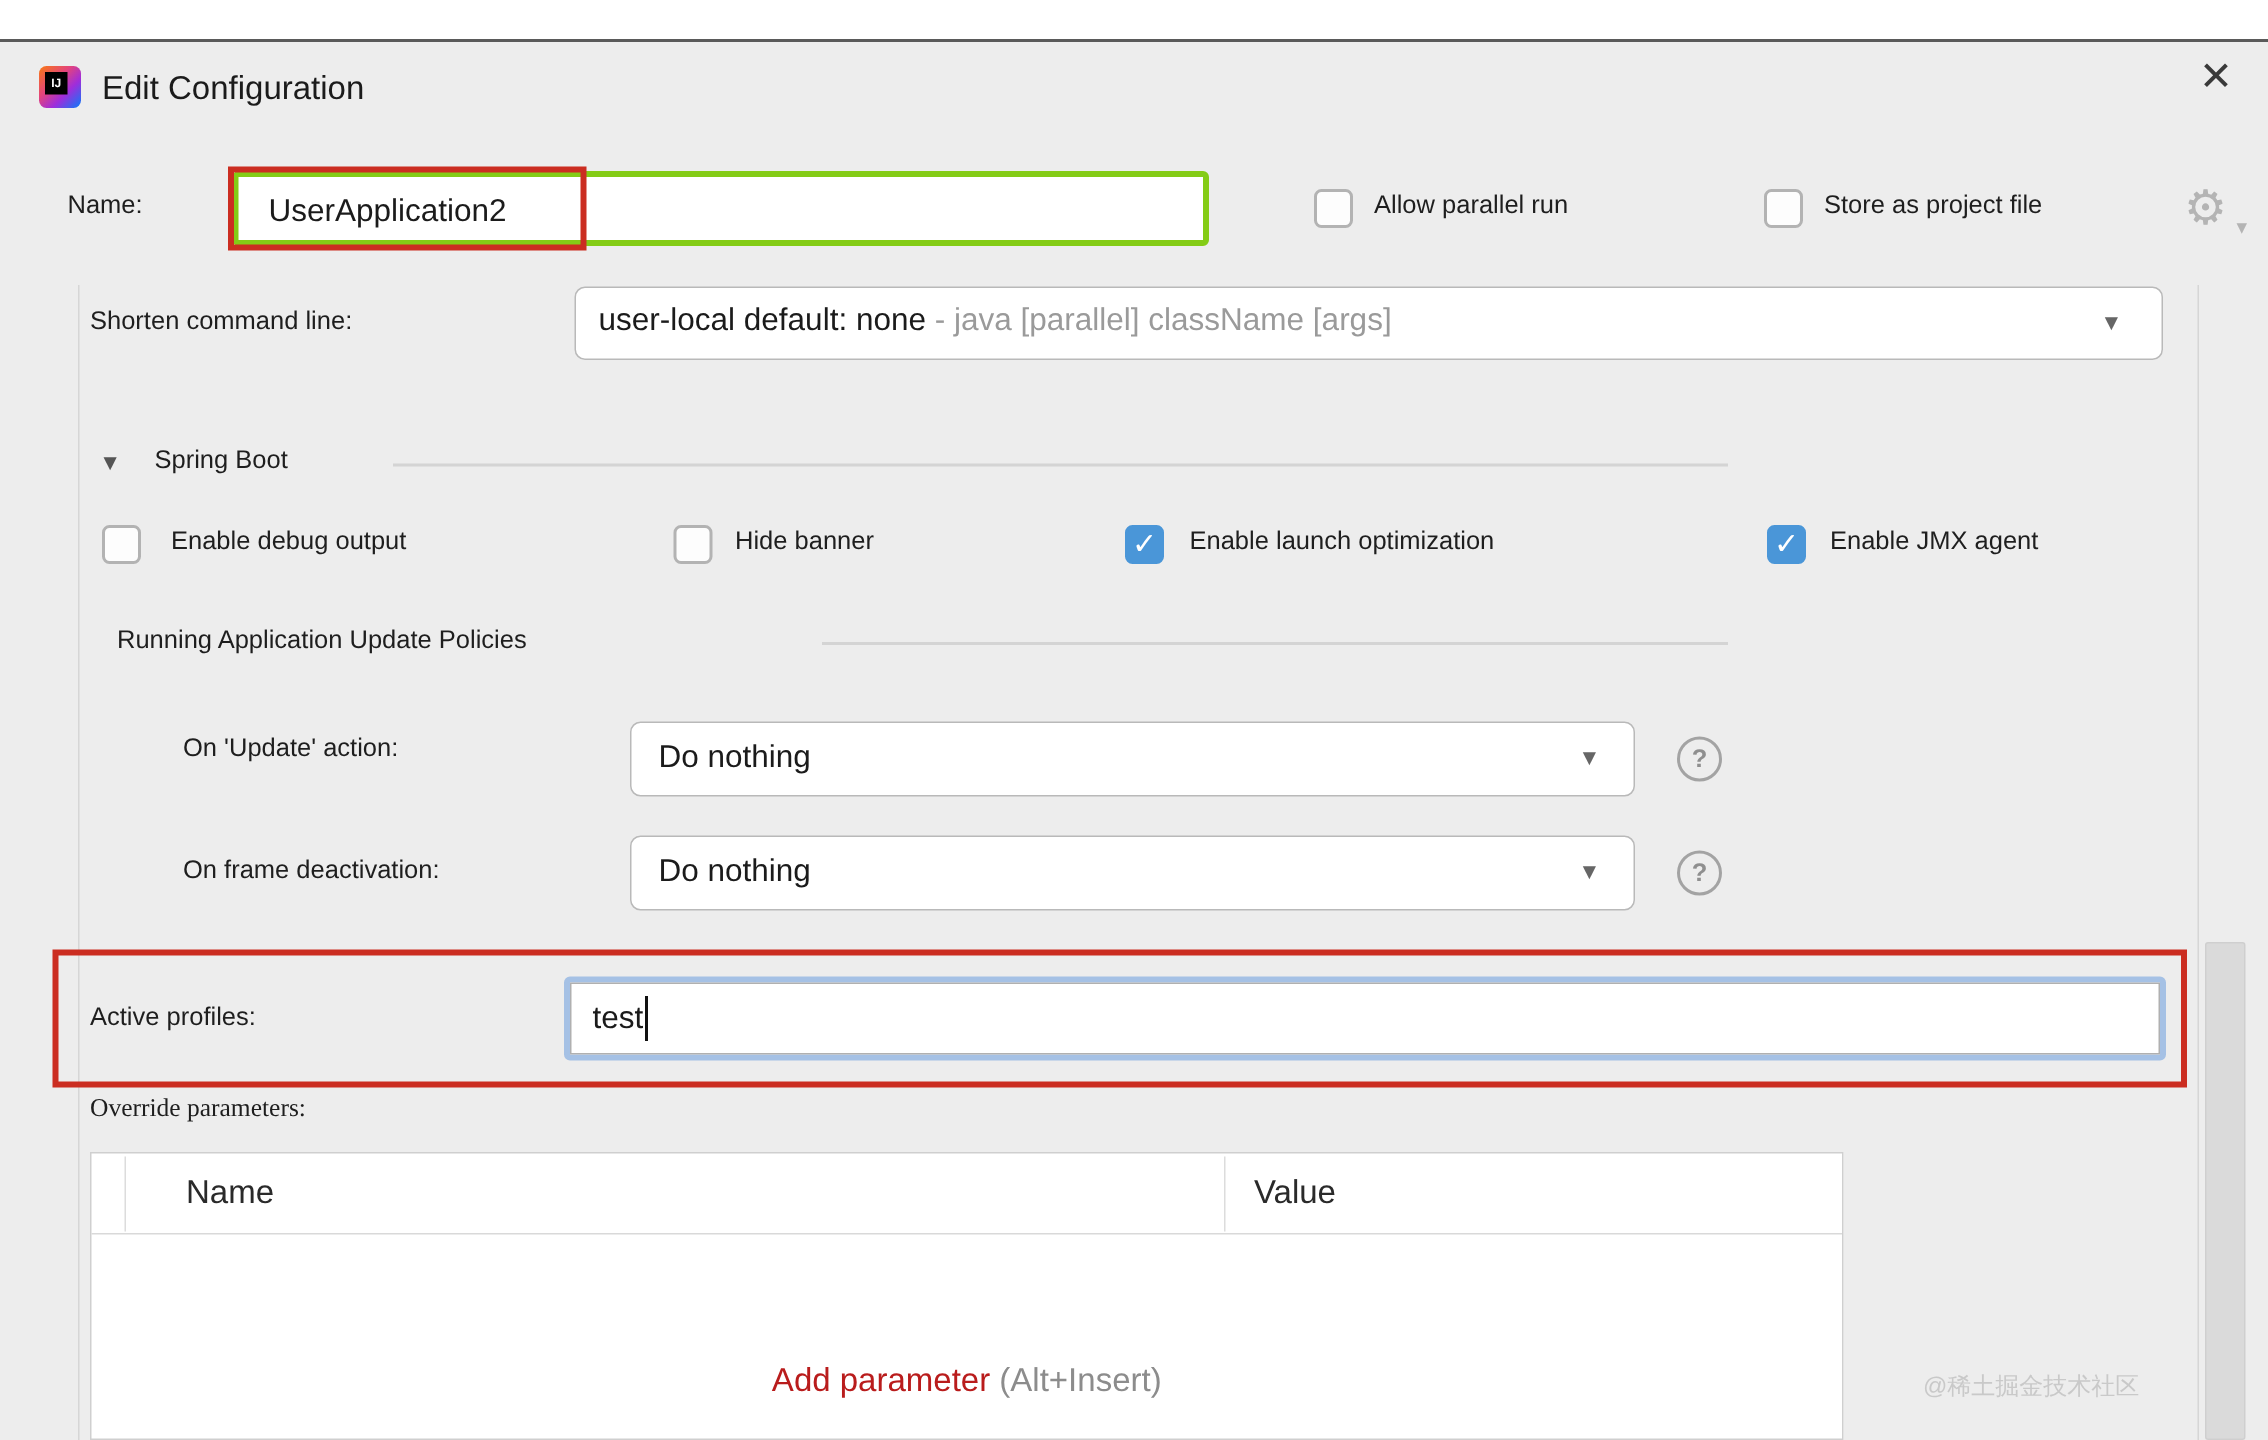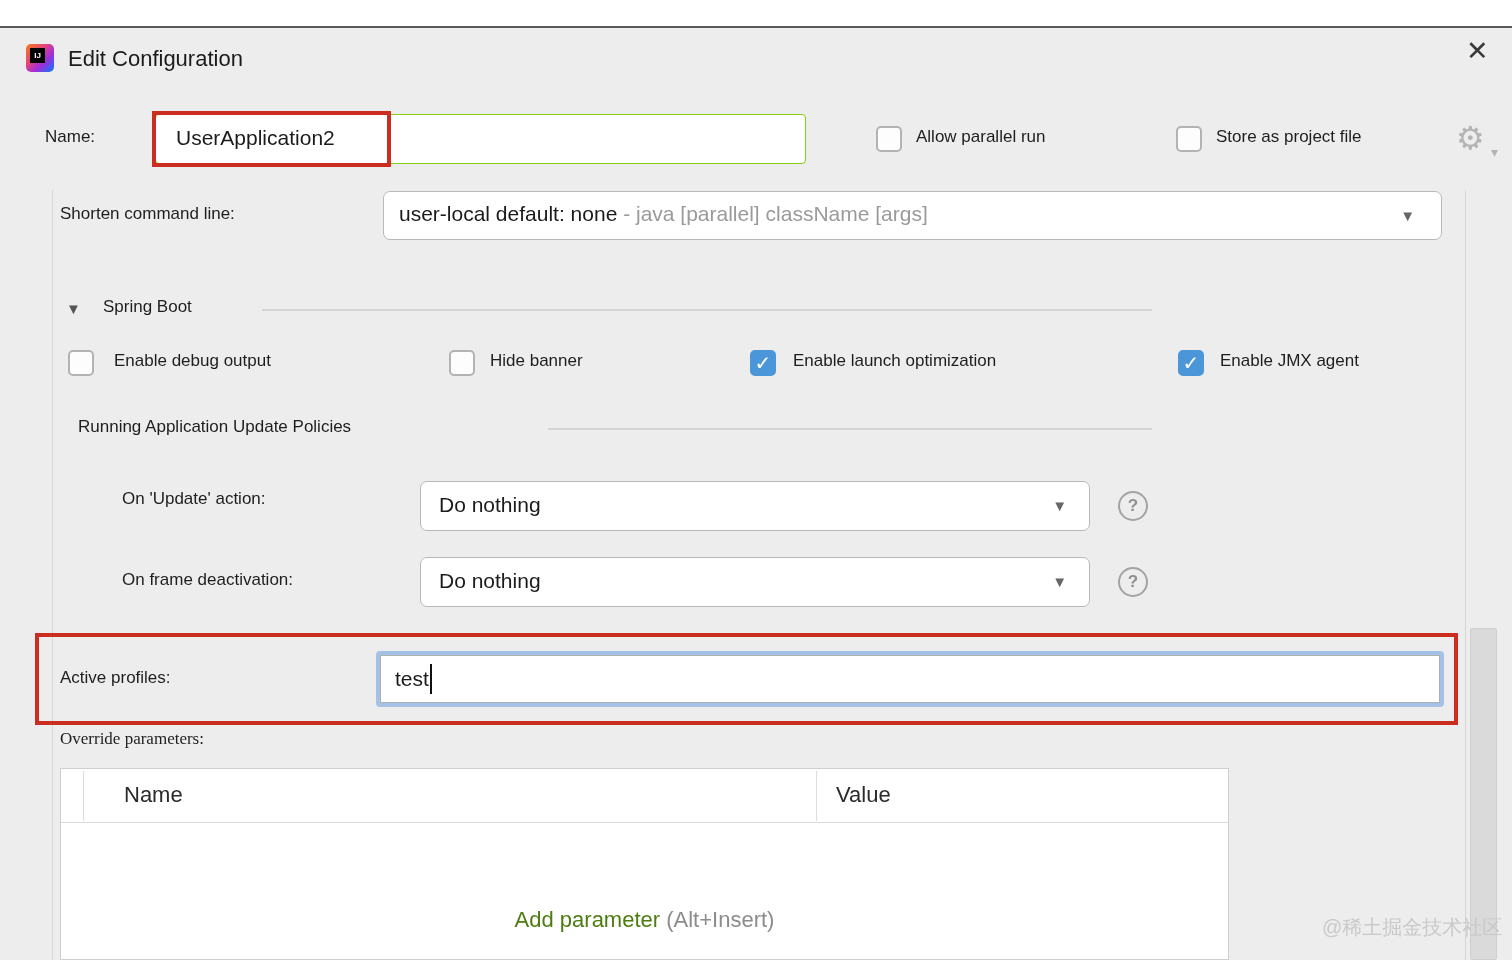--- a/index.html
+++ b/index.html
@@ -19,21 +19,21 @@
     background:linear-gradient(135deg,#f97a12 0%,#e3447d 38%,#9f2ddb 65%,#087cfa 100%);}
   .app-logo-inner{position:absolute;left:4px;top:4px;width:15px;height:15px;background:#000;
     color:#fff;font-size:8px;line-height:15px;text-align:center;font-weight:bold;}
   .dlg-title{left:68px;top:46px;font-size:22px;font-weight:500;color:#1b1b1b;}
   .close-x{left:1466px;top:38px;font-size:27px;color:#3a3a3a;cursor:pointer;line-height:1;}
 
   
   .lbl{font-size:17px;color:#1e1e1e;white-space:nowrap;}
 
   
-  .field{background:#fff;border:1px solid #84cc16;border-radius:4px;box-sizing:border-box;}
+  .field{background:#fff;border:4px solid #84cc16;border-radius:4px;box-sizing:border-box;}
   .combo{background:#fff;border:1px solid #b9b9b9;border-radius:7px;box-sizing:border-box;}
   .combo-arrow{color:#666;font-size:15px;}
   .field-text{font-size:21px;color:#1b1b1b;white-space:nowrap;}
   .hint-text{color:#9a9a9a;}
 
   
   .red-rect{border:4px solid #cb2d21;box-sizing:border-box;background:transparent;pointer-events:none;z-index:30;}
 
   
   .cb{width:26px;height:26px;border:2px solid #b3b3b3;border-radius:5px;background:#fdfdfd;
@@ -61,26 +61,26 @@
       box-sizing:border-box;display:flex;align-items:center;padding-left:14px;}
   .caret{display:inline-block;width:2px;height:30px;background:#111;margin-left:1px;vertical-align:middle;}
 
   
   .tbl{left:60px;top:768px;width:1169px;height:192px;background:#fff;border:1px solid #cfcfcf;box-sizing:border-box;}
   .tbl-head{position:absolute;left:0;top:0;width:100%;height:54px;border-bottom:1px solid #d9d9d9;box-sizing:border-box;}
   .tbl-col-div{position:absolute;top:2px;width:1px;height:50px;background:#dcdcdc;}
   .th-text{position:absolute;top:13px;font-size:22px;color:#2a2a2a;}
   .empty-msg{position:absolute;left:0;width:100%;text-align:center;font-size:22px;color:#8c8c8c;}
   .add-row{position:absolute;left:0;width:100%;text-align:center;font-size:22px;color:#8c8c8c;}
-  .link{color:#4d7c0f;cursor:pointer;}
+  .link{color:#b91c1c;cursor:pointer;}
 
   .gear{color:#b4b4b4;font-size:32px;line-height:1;}
   .gear-caret{color:#b4b4b4;font-size:14px;position:absolute;right:-6px;bottom:-2px;}
 
-  .watermark{left:1322px;top:914px;font-size:20px;color:#c9c9c9;z-index:40;text-align:center;}
+  .watermark{left:1282px;top:914px;font-size:16px;color:#c9c9c9;z-index:40;text-align:center;}
 </style>
 </head>
 <body>
 
 <div class="stage">
 
   <div class="abs top-strip"></div>
   <div class="abs top-line"></div>
   <div class="abs dialog-bg"></div>
 

